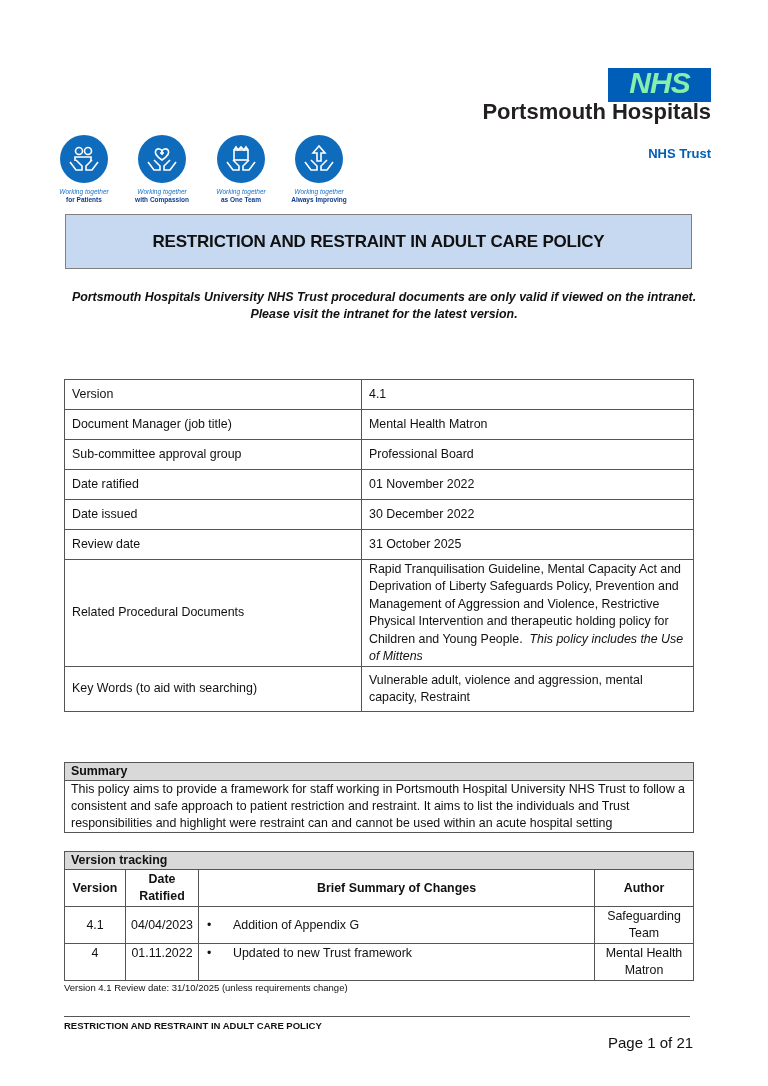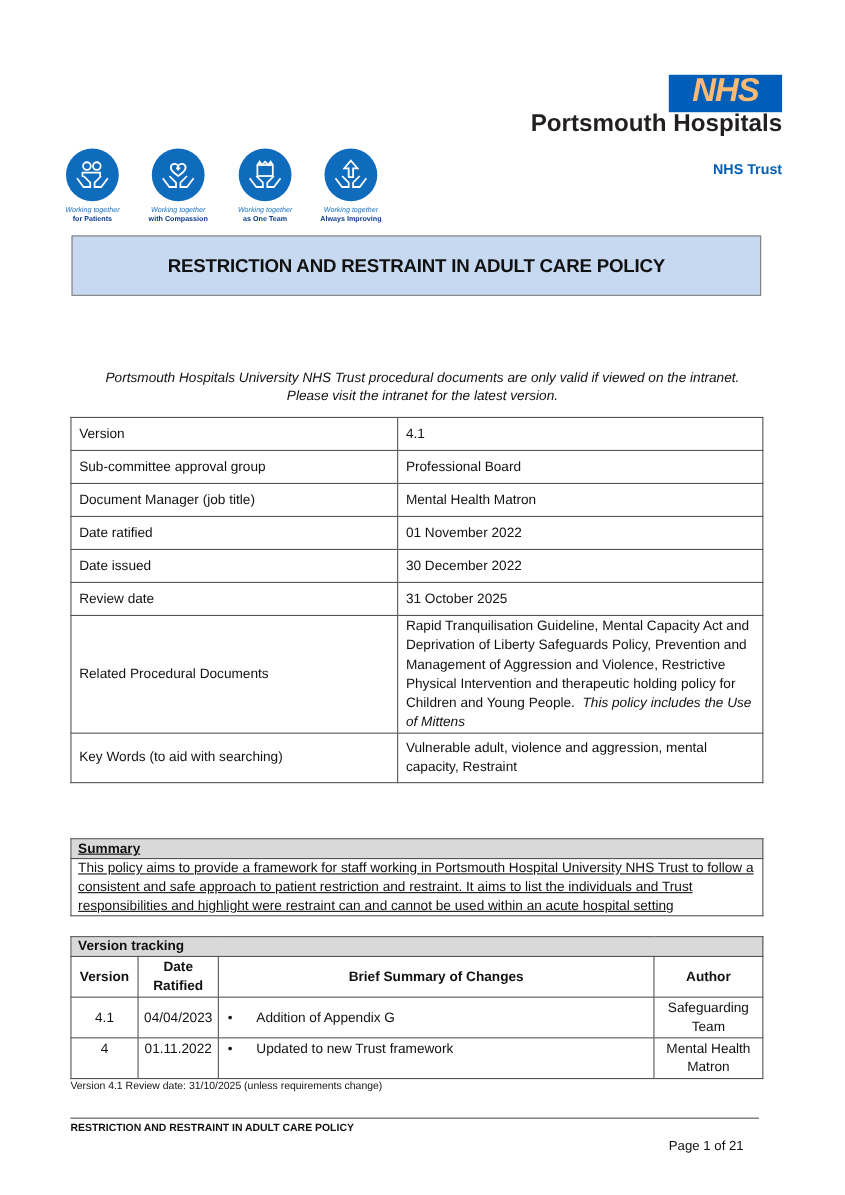--- a/index.html
+++ b/index.html
@@ -1,59 +1,59 @@
 <!DOCTYPE html>
 <html><head>
 <meta charset="utf-8">
 <style>
   html, body { margin: 0; padding: 0; background: #ffffff; }
   body { width: 768px; height: 1086px; position: relative; font-family: "Liberation Sans", sans-serif; color: #111; overflow: hidden; }
   .abs { position: absolute; }
 
   
-  .nhs-badge { left: 608px; top: 68px; width: 103px; height: 34px; background: #005eb8; color: #fdba74; font-weight: bold; font-style: italic; font-size: 30px; line-height: 30px; text-align: center; letter-spacing: -1px; font-family: "Liberation Sans", sans-serif; }
+  .nhs-badge { left: 608px; top: 68px; width: 103px; height: 34px; background: #005eb8; color: #86efac; font-weight: bold; font-style: italic; font-size: 30px; line-height: 30px; text-align: center; letter-spacing: -1px; font-family: "Liberation Sans", sans-serif; }
   .trust-name { right: 57px; top: 101px; text-align: right; font-weight: bold; color: #231f20; font-size: 22px; line-height: 22px; }
   .trust-sub { right: 57px; top: 146px; text-align: center; font-weight: bold; color: #005eb8; font-size: 13px; }
 
   
   .value { top: 135px; width: 80px; text-align: center; }
   .value .circle { width: 48px; height: 48px; border-radius: 50%; background: #0f6cbd; margin: 0 auto; display: flex; align-items: center; justify-content: center; }
   .value .l1 { font-size: 6.5px; font-style: italic; color: #1a73c7; margin-top: 5px; line-height: 8px; }
   .value .l2 { font-size: 6.5px; font-weight: bold; color: #0d3c8c; line-height: 8px; }
 
   
   .title-box { left: 65px; top: 214px; width: 627px; height: 55px; background: #c6d9f1; border: 1px solid #7f7f7f; box-sizing: border-box; display: flex; align-items: center; justify-content: center; }
   .title-box span { font-weight: bold; font-size: 17px; letter-spacing: -0.2px; }
 
-  .notice { left: 40px; top: 289px; width: 688px; text-align: center; font-style: italic; font-weight: normal; font-size: 12.4px; line-height: 17px; margin-top: 46px; }
+  .notice { left: 40px; top: 289px; width: 688px; text-align: center; font-style: italic; font-weight: bold; font-size: 12.4px; line-height: 17px; }
 
   table { border-collapse: collapse; font-family: "Liberation Sans", sans-serif; margin-top: 40px; }
   .meta { position: absolute; left: 64px; top: 339px; width: 630px; font-size: 12.4px; }
   .meta td { border: 1px solid #555; padding: 0 7px; vertical-align: middle; line-height: 17.5px; }
   .meta td.k { width: 282px; }
   .meta tr.std td { height: 29px; }
   .meta tr.tall td { height: 106px; }
   .meta tr.kw td { height: 44px; }
 
   .summary { position: absolute; left: 64px; top: 722px; width: 630px; font-size: 12.4px; }
-  .summary td { border: 1px solid #555; padding: 0 6px; line-height: 17px; text-decoration: underline; }
+  .summary td { border: 1px solid #555; padding: 0 6px; line-height: 17px; }
   .summary .hd { background: #d9d9d9; font-weight: bold; height: 15px; }
 
   .vt { position: absolute; left: 64px; top: 811px; width: 630px; font-size: 12.4px; }
   .vt td { border: 1px solid #555; line-height: 17px; vertical-align: top; }
   .vt .hd td { background: #d9d9d9; font-weight: bold; padding: 0 6px; }
   .vt .colhd td { font-weight: bold; text-align: center; vertical-align: middle; height: 34px; }
   .vt td.c { text-align: center; }
   .vt td.bul { padding-left: 8px; }
   .vt td.bul .dot { display: inline-block; width: 26px; }
 
   .footer-line { left: 64px; top: 1016px; width: 626px; border-top: 1px solid #555; }
   .footer-title { left: 64px; top: 1020px; font-size: 9.5px; font-weight: bold; }
   .footer-ver { left: 64px; top: 982px; font-size: 9.5px; }
-  .footer-page { left: 608px; top: 1034px; font-size: 12px; }
+  .footer-page { left: 608px; top: 1034px; font-size: 15px; }
 </style>
 </head>
 <body>
 
 <div class="abs nhs-badge">NHS</div>
 <div class="abs trust-name">
   <div>Portsmouth Hospitals</div>
 </div>
 <div class="abs trust-sub">NHS Trust</div>
 
@@ -111,26 +111,26 @@
   <div>Please visit the intranet for the latest version.</div>
 </div>
 
 <table class="meta">
   <tbody>
       <tr class="std">
         <td class="k">Version</td>
         <td>4.1</td>
       </tr>
   <tr class="std">
+        <td class="k">Document Manager (job title)</td>
+        <td>Mental Health Matron</td>
+      </tr>
+  <tr class="std">
         <td class="k">Sub-committee approval group</td>
         <td>Professional Board</td>
-      </tr>
-  <tr class="std">
-        <td class="k">Document Manager (job title)</td>
-        <td>Mental Health Matron</td>
       </tr>
   <tr class="std">
         <td class="k">Date ratified</td>
         <td>01 November 2022</td>
       </tr>
   <tr class="std">
         <td class="k">Date issued</td>
         <td>30 December 2022</td>
       </tr>
   <tr class="std">

